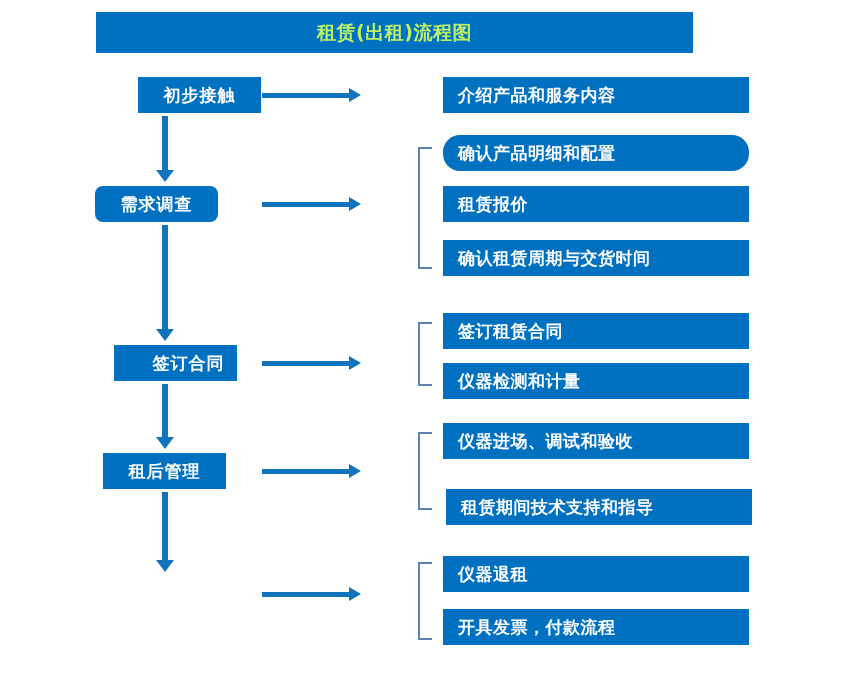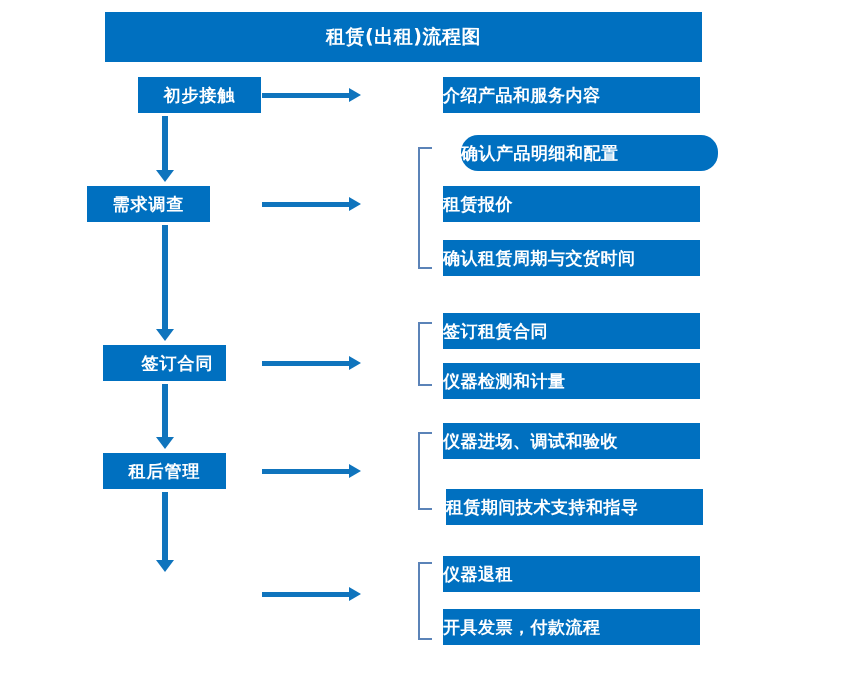--- a/index.html
+++ b/index.html
@@ -17,26 +17,26 @@
   }
   #canvas {
     position: absolute;
     left: 0;
     top: 0;
     width: 844px;
     height: 688px;
   }
   .title-bar {
     position: absolute;
-    left: 105px;
+    left: 96px;
     top: 12px;
     width: 597px;
-    height: 50px;
+    height: 41px;
     background: #0070C0;
-    color: #ffffff;
+    color: #bef264;
     font-size: 19px;
     font-weight: bold;
     display: flex;
     align-items: center;
     justify-content: center;
     letter-spacing: 0.5px;
   }
   .node-box {
     position: absolute;
     background: #0070C0;
@@ -47,24 +47,25 @@
     box-sizing: border-box;
   }
   .stage-box {
     width: 123px;
     height: 36px;
     font-size: 17px;
     justify-content: center;
     letter-spacing: 1px;
   }
   .task-box {
-    width: 257px;
+    width: 306px;
     height: 36px;
     font-size: 17px;
     justify-content: flex-start;
+    padding-left: 15px;
     letter-spacing: 0.5px;
   }
   
   .arrow-right {
     position: absolute;
     height: 14px;
     width: 99px;
   }
   .arrow-right .shaft {
     position: absolute;
@@ -118,23 +119,23 @@
 </style>
 </head>
 <body>
 
 <div id="canvas">
 
   <div class="title-bar">租赁(出租)流程图</div>
 
   <div class="node-box stage-box" style="left:103px; top:77px;margin-left:35px;">初步接触</div>
 
-  <div class="node-box stage-box" style="left:87px; top:186px;">需求调查</div>
-
-  <div class="node-box stage-box" style="left:103px; top:345px;padding-left:26px;">签订合同</div>
+  <div class="node-box stage-box" style="left:95px; top:186px;border-radius:8px;">需求调查</div>
+
+  <div class="node-box stage-box" style="left:114px; top:345px;padding-left:26px;">签订合同</div>
 
   <div class="node-box stage-box" style="left:103px; top:453px;">租后管理</div>
 
 
   <div class="arrow-down" style="left:156px; top:116px; height:66px;">
     <span class="shaft" style="height:54px;"></span>
     <span class="head"></span>
   </div>
 
   <div class="arrow-down" style="left:156px; top:225px; height:116px;">
@@ -180,21 +181,21 @@
   <div class="bracket" style="left:418px; top:147px; height:122px;"></div>
 
   <div class="bracket" style="left:418px; top:322px; height:64px;"></div>
 
   <div class="bracket" style="left:418px; top:432px; height:78px;"></div>
 
   <div class="bracket" style="left:418px; top:562px; height:78px;"></div>
 
   <div class="node-box task-box" style="left:443px; top:77px;">介绍产品和服务内容</div>
 
-  <div class="node-box task-box" style="left:461px; top:135px;border-radius:17px;">确认产品明细和配置</div>
+  <div class="node-box task-box" style="left:443px; top:135px;border-radius:17px;">确认产品明细和配置</div>
 
   <div class="node-box task-box" style="left:443px; top:186px;">租赁报价</div>
 
   <div class="node-box task-box" style="left:443px; top:240px;">确认租赁周期与交货时间</div>
 
   <div class="node-box task-box" style="left:443px; top:313px;text-align:right;">签订租赁合同</div>
 
   <div class="node-box task-box" style="left:443px; top:363px;">仪器检测和计量</div>
 
   <div class="node-box task-box" style="left:443px; top:423px;">仪器进场、调试和验收</div>

